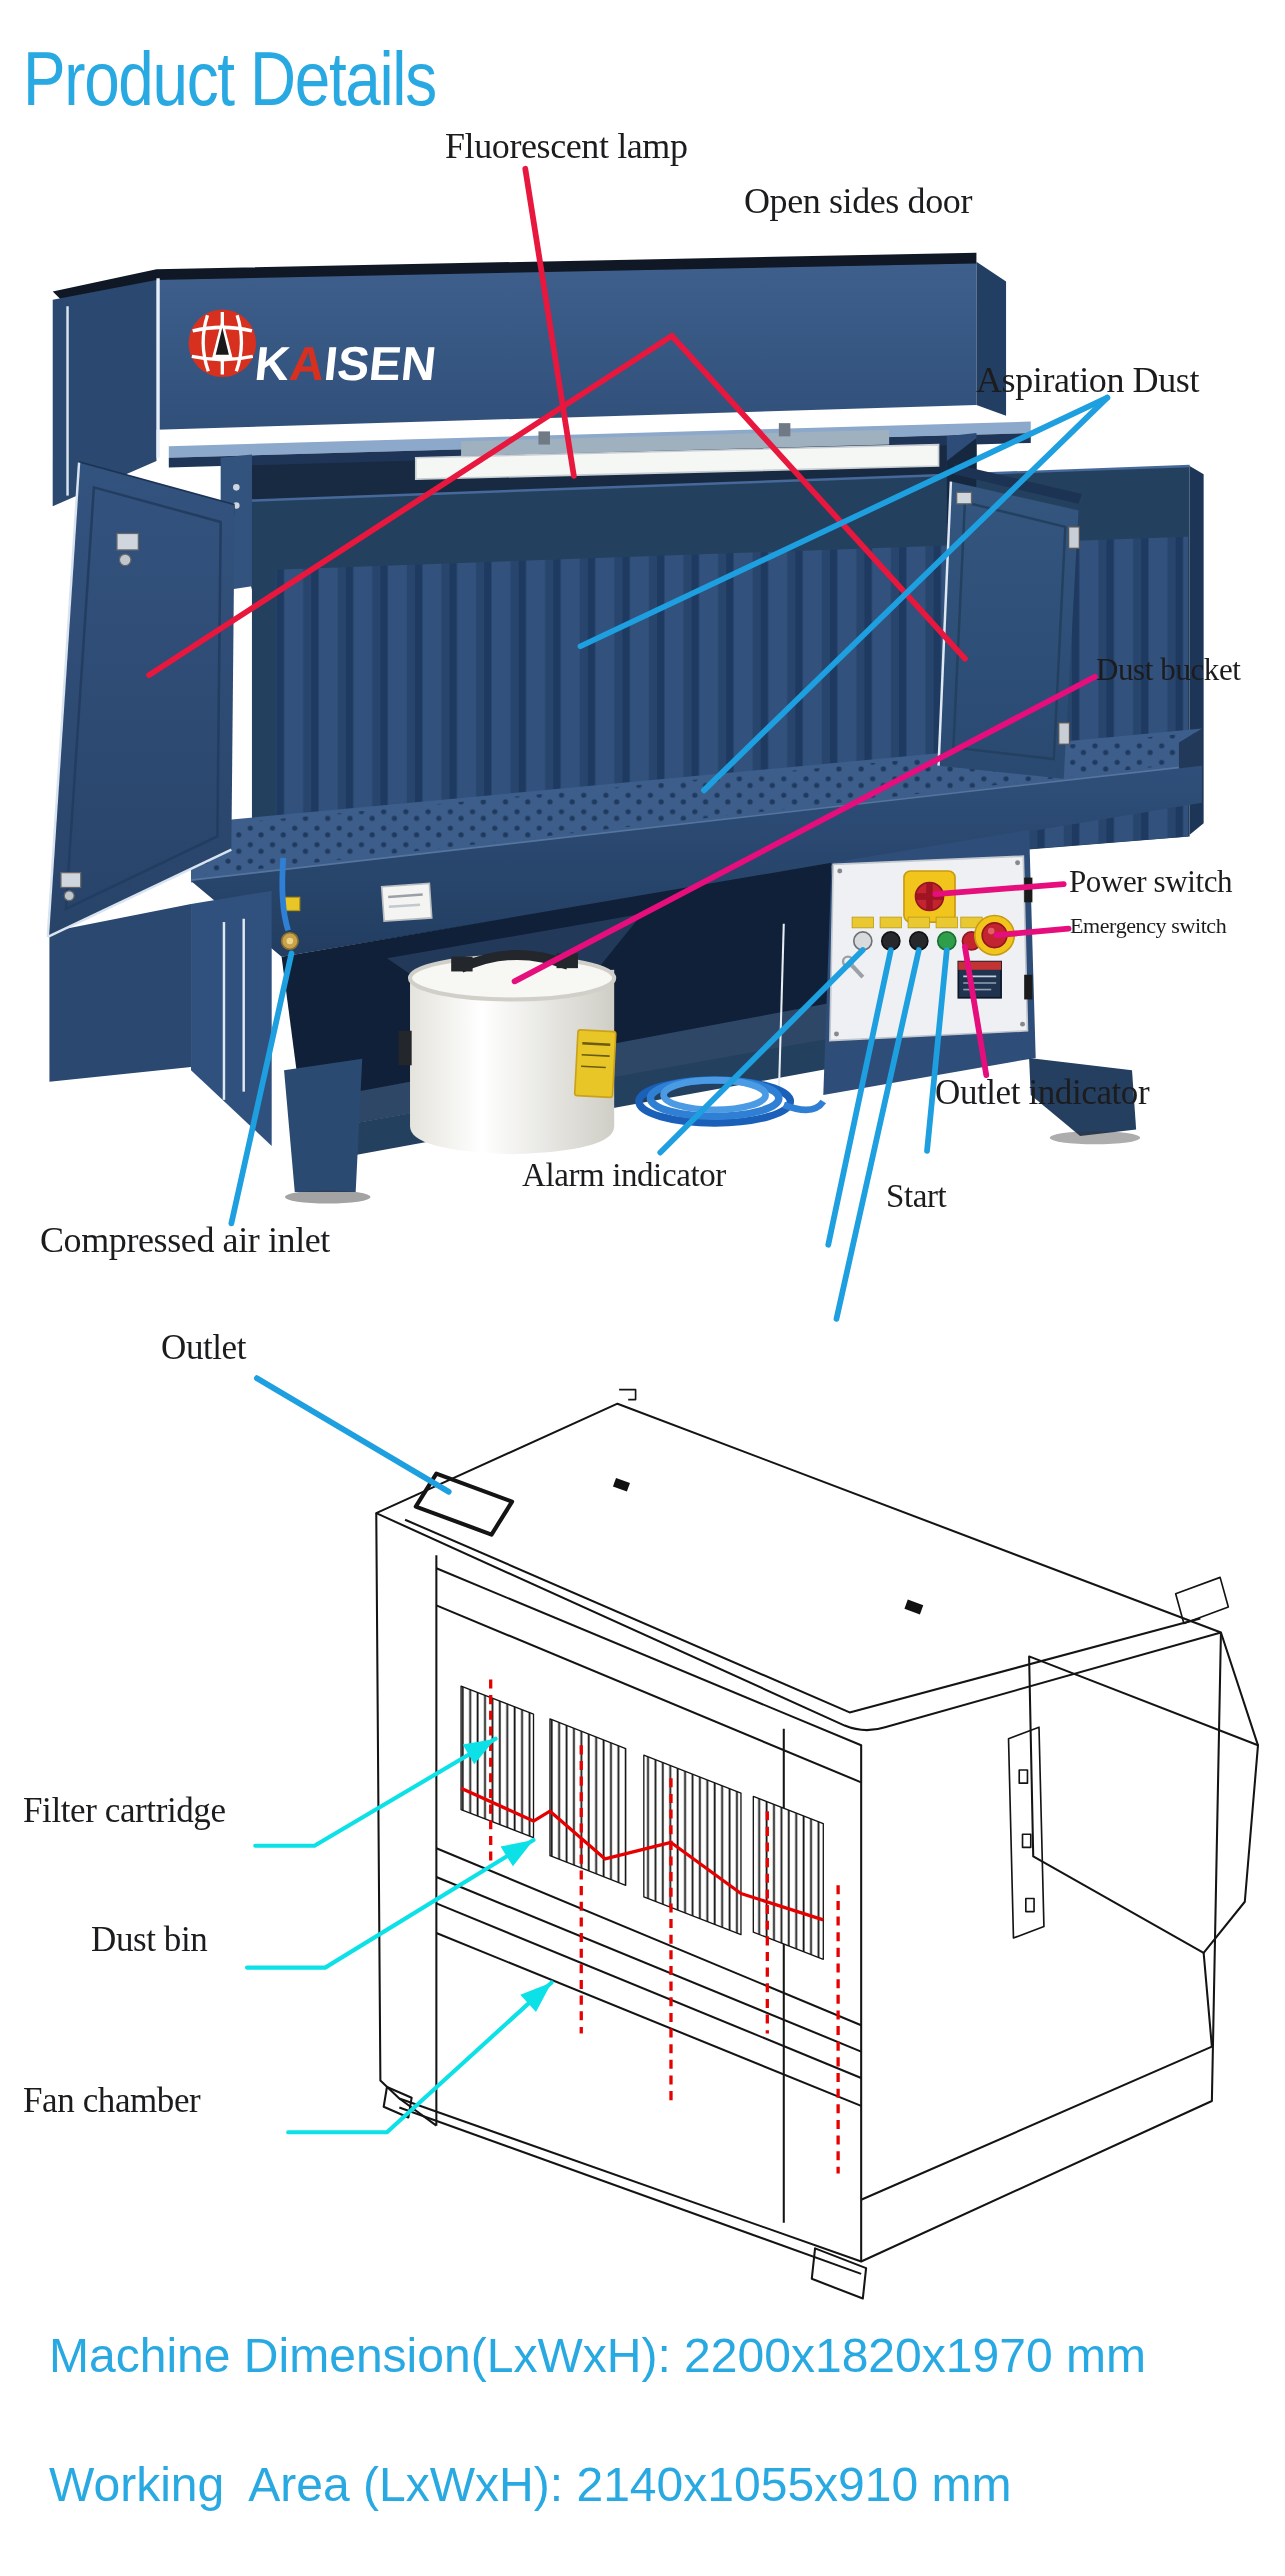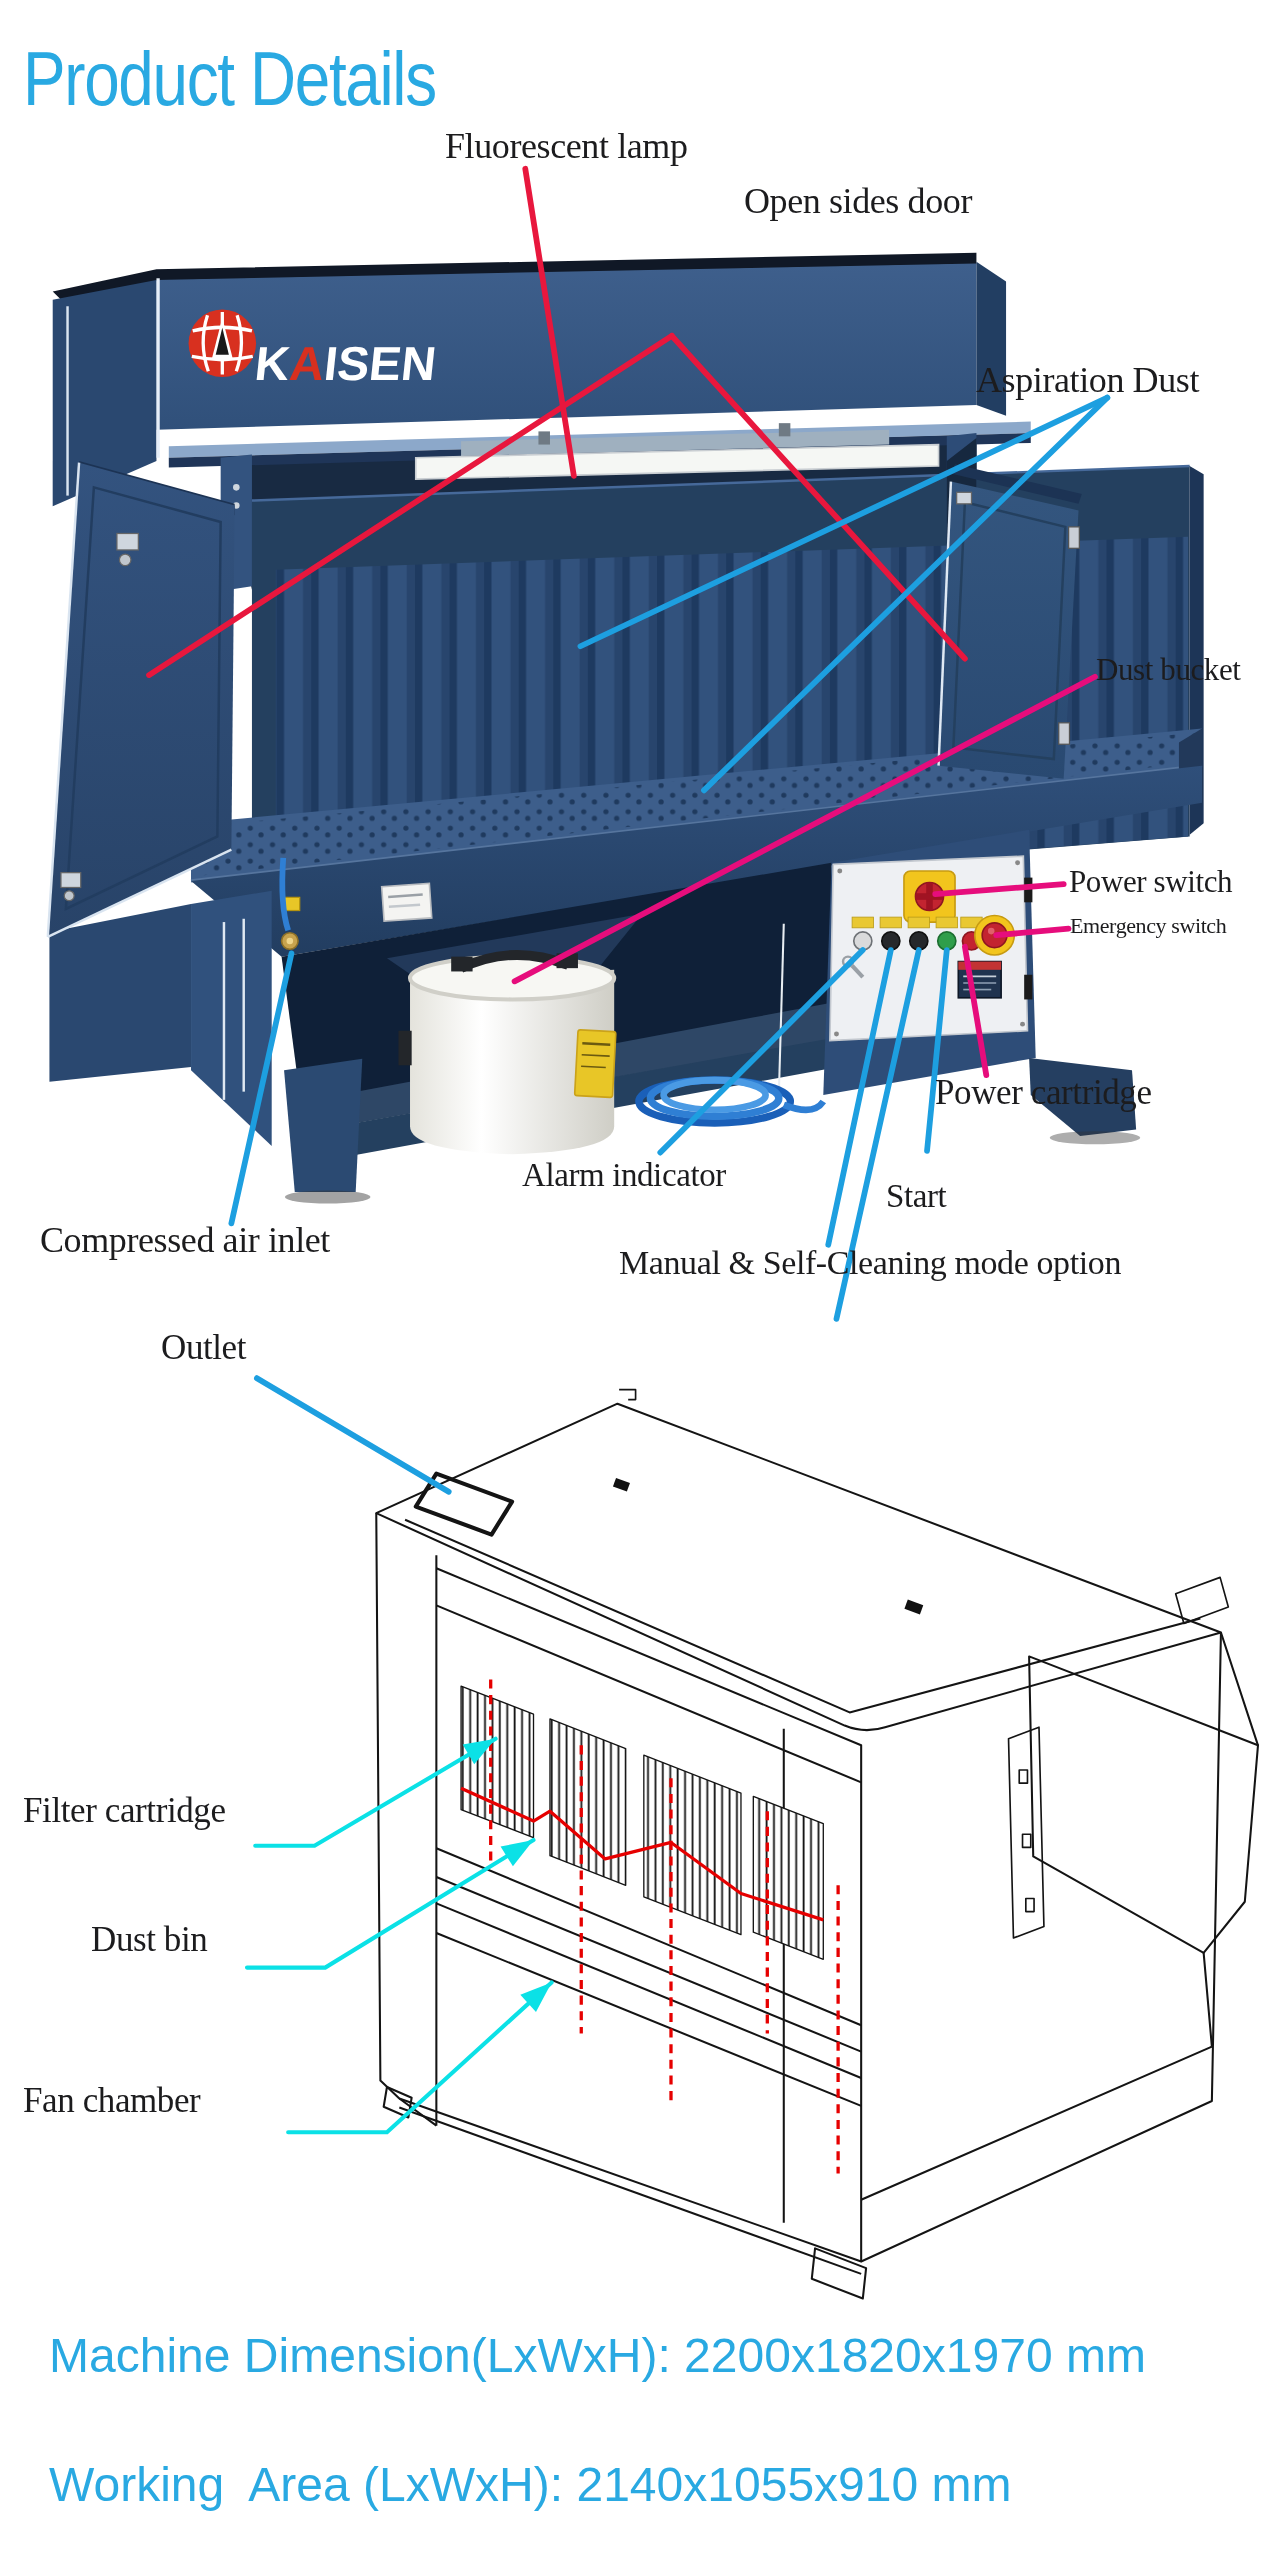--- a/index.html
+++ b/index.html
@@ -330,24 +330,23 @@
   </svg>
 
   <div class="page-title">Product Details</div>
 
   <div class="lbl" style="left:445px;top:128px;font-size:36px">Fluorescent lamp</div>
   <div class="lbl" style="left:744px;top:183px;font-size:36px">Open sides door</div>
   <div class="lbl" style="left:976px;top:362px;font-size:36px">Aspiration Dust</div>
   <div class="lbl" style="left:1096px;top:654px;font-size:31px">Dust bucket</div>
   <div class="lbl" style="left:1069px;top:866px;font-size:31px">Power switch</div>
   <div class="lbl" style="left:1070px;top:914px;font-size:22px">Emergency switch</div>
-  <div class="lbl" style="left:935px;top:1075px;font-size:35px">Power cartridge</div>
+  <div class="lbl" style="left:935px;top:1075px;font-size:35px">Outlet indicator</div>
   <div class="lbl" style="left:522px;top:1158px;font-size:33px">Alarm indicator</div>
   <div class="lbl" style="left:886px;top:1179px;font-size:33px">Start</div>
-  <div class="lbl" style="left:619px;top:1245px;font-size:34px">Manual &amp; Self-Cleaning mode option</div>
   <div class="lbl" style="left:40px;top:1222px;font-size:36px">Compressed air inlet</div>
   <div class="lbl" style="left:161px;top:1330px;font-size:35px">Outlet</div>
   <div class="lbl" style="left:23px;top:1793px;font-size:35px">Filter cartridge</div>
   <div class="lbl" style="left:91px;top:1922px;font-size:35px">Dust bin</div>
   <div class="lbl" style="left:23px;top:2083px;font-size:35px">Fan chamber</div>
 
   <div class="spec" style="top:2331px">Machine Dimension(LxWxH): 2200x1820x1970 mm</div>
   <div class="spec" style="top:2460px">Working  Area (LxWxH): 2140x1055x910 mm</div>
 </div>
 

